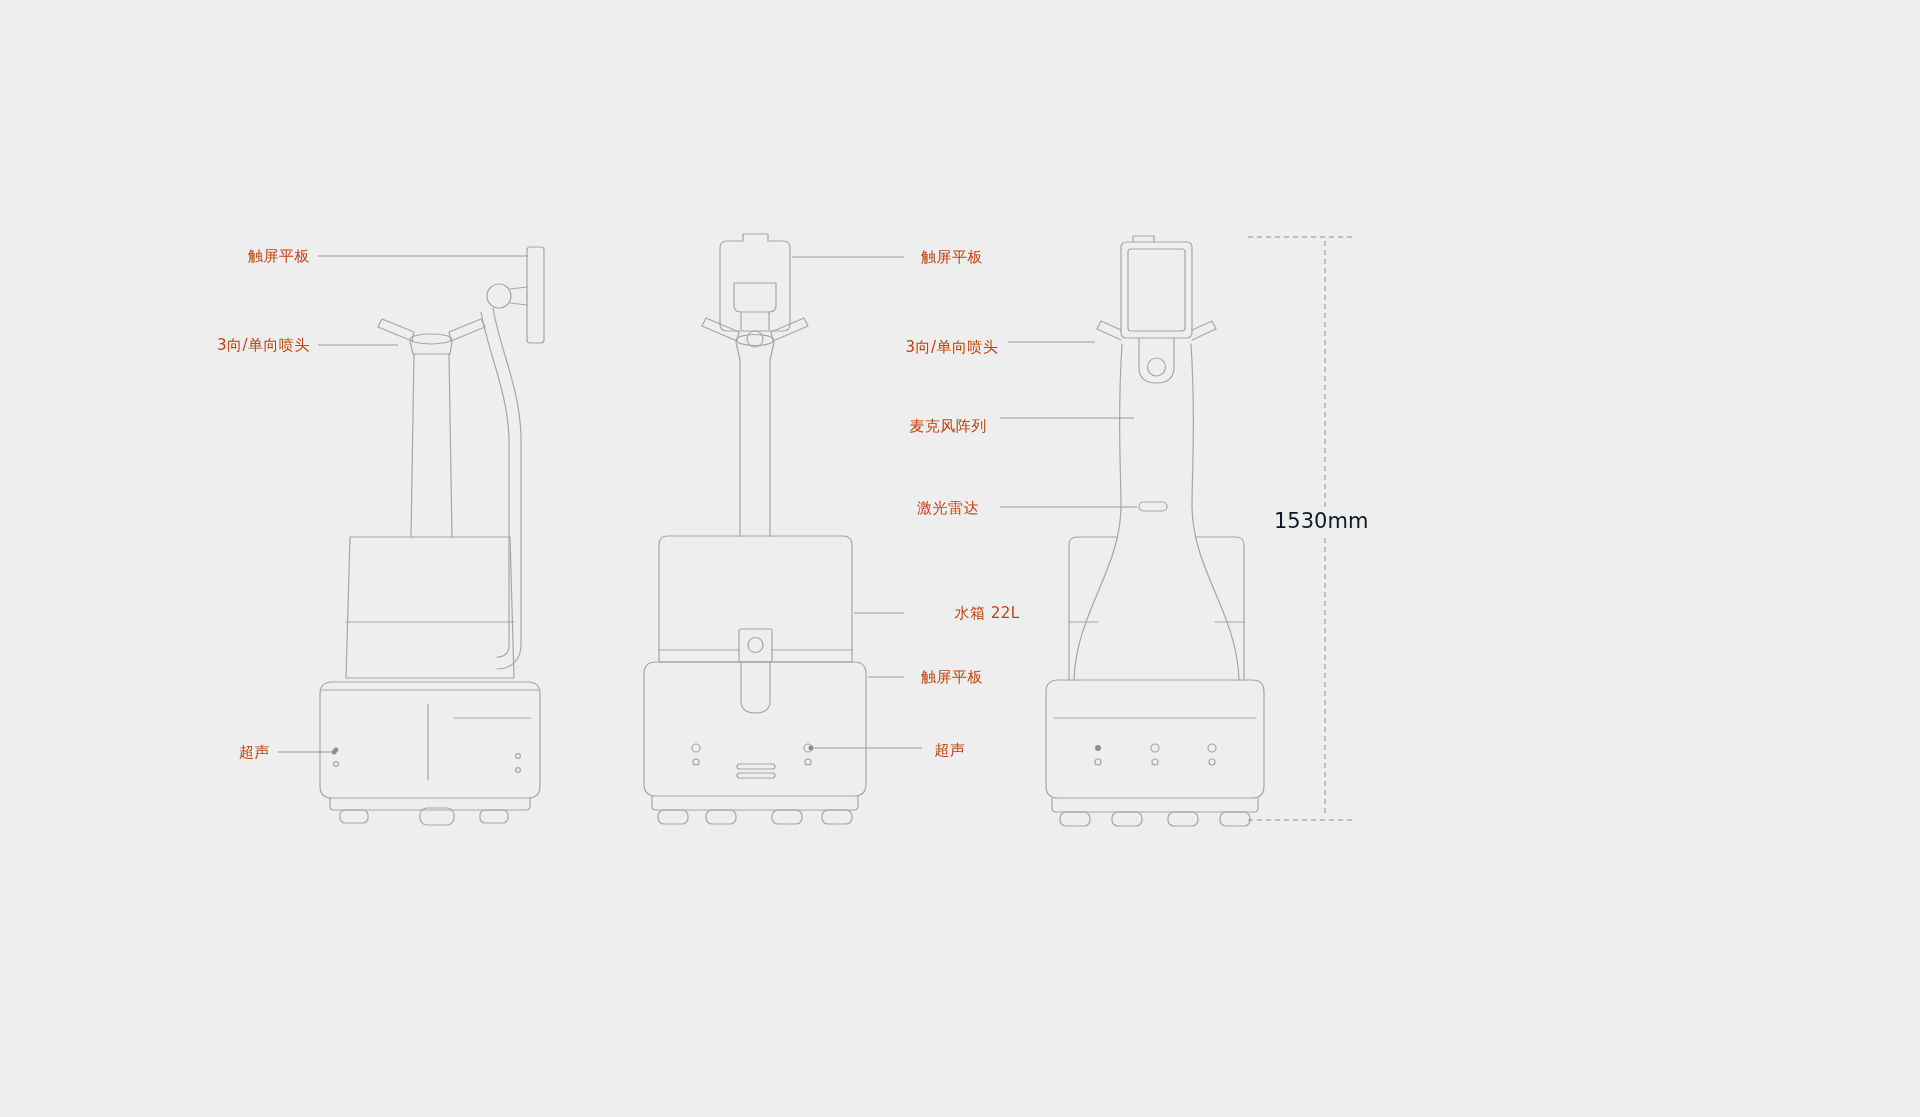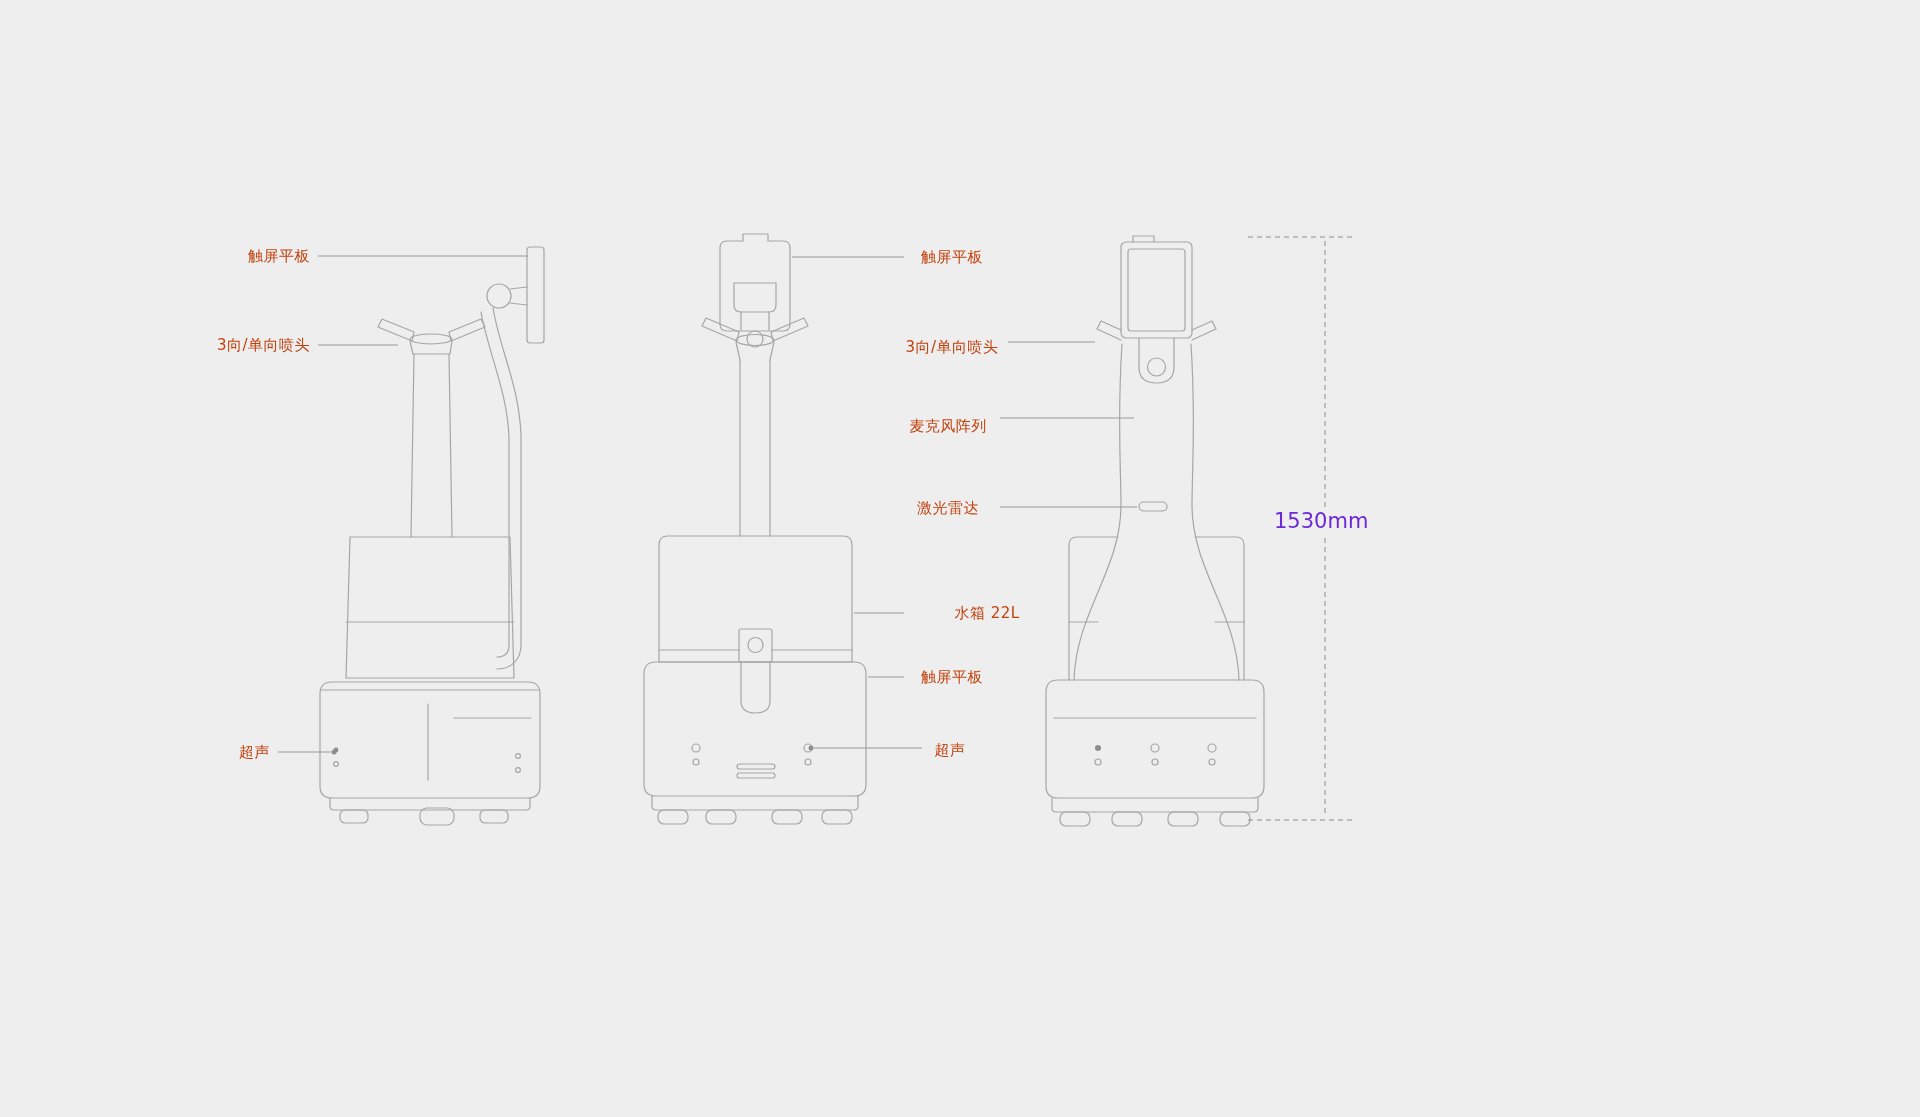--- a/index.html
+++ b/index.html
@@ -7,21 +7,21 @@
   body { background:#eeeeee; font-family:"DejaVu Sans","Liberation Sans",sans-serif; }
   .canvas { position:relative; width:1920px; height:1117px; background:#eeeeee; overflow:hidden; }
   .art { position:absolute; left:0; top:0; }
   .ln  { fill:none; stroke:#a6a6a6; stroke-width:1.2; stroke-linecap:round; stroke-linejoin:round; }
   .ld  { fill:none; stroke:#9a9a9a; stroke-width:1; }
   .dot { fill:#8d8d8d; stroke:none; }
   .dim { fill:none; stroke:#8d8d8d; stroke-width:1; stroke-dasharray:5 4; }
   .lbl { position:absolute; font-size:15px; color:#c2410c; line-height:18px; white-space:nowrap; letter-spacing:.5px; }
   .align-r { text-align:right; }
   .align-c { text-align:center; }
-  .dim-label { position:absolute; font-size:21px; color:#6d28d9; background:#eeeeee; padding:0 4px; line-height:26px; white-space:nowrap; }
+  .dim-label { position:absolute; font-size:21px; color:#0f172a; background:#eeeeee; padding:0 4px; line-height:26px; white-space:nowrap; }
 </style>
 </head>
 <body>
 
 <div class="canvas">
 
   <svg class="art" width="1920" height="1117" viewBox="0 0 1920 1117">
 
     <g>
 

